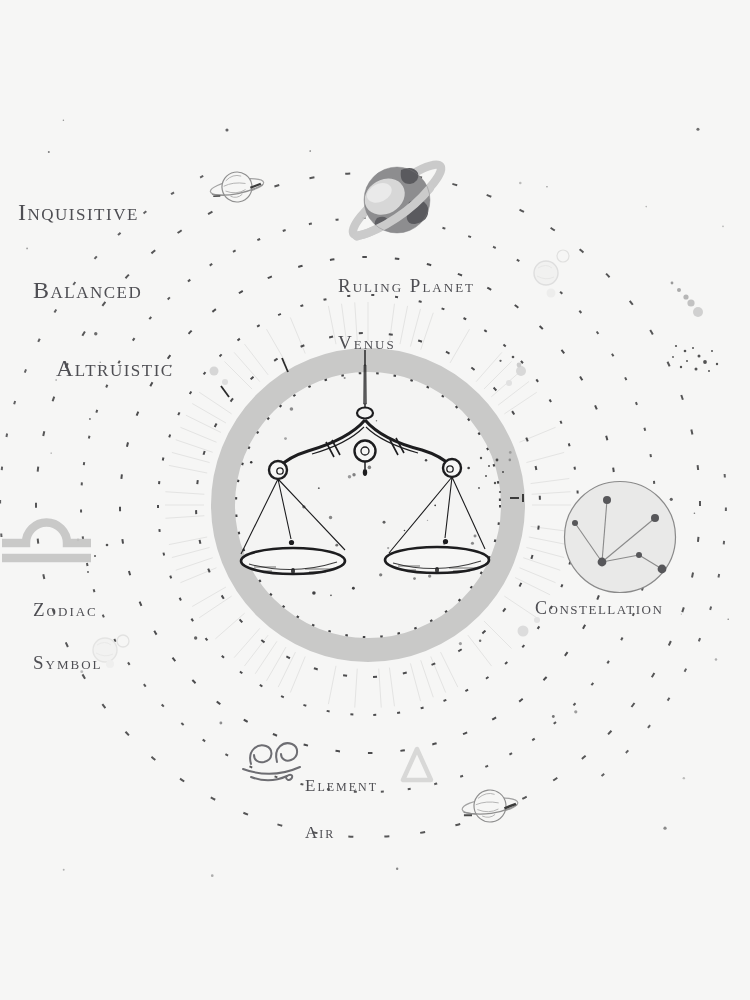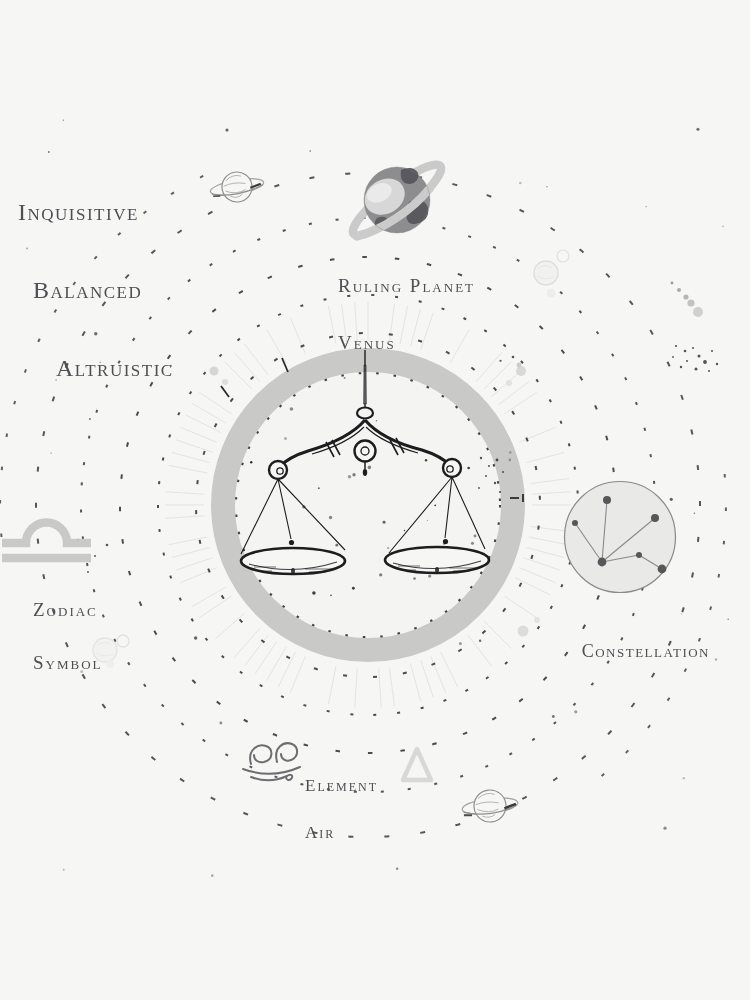--- a/index.html
+++ b/index.html
@@ -8,21 +8,21 @@
          font-family:"Liberation Serif","DejaVu Serif",serif;color:var(--text,#4e4e53);}
   .stage svg{position:absolute;left:0;top:0;}
   .txt{position:absolute;font-variant:small-caps;white-space:pre;}
   .traits{left:18px;top:147px;font-size:24px;line-height:26px;letter-spacing:1.5px;}
   .traits div:nth-child(2){padding-left:15px;}
   .traits div:nth-child(3){padding-left:38px;}
   .traits div:nth-child(4){padding-left:51px;}
   .traits div:nth-child(5){padding-left:66px;}
   .ruling{left:338px;top:238px;font-size:19px;line-height:19px;letter-spacing:2px;}
   .zodiac{left:33px;top:566px;font-size:19px;line-height:17.5px;letter-spacing:2px;}
-  .constellation{left:535px;top:598px;width:175px;text-align:right;font-size:18px;letter-spacing:1.5px;margin-top:43px;}
+  .constellation{left:535px;top:598px;width:175px;text-align:left;font-size:18px;letter-spacing:1.5px;}
   .element{left:305px;top:747px;font-size:17px;line-height:15.5px;letter-spacing:2px;}
   .ink{stroke:var(--ink,#1d1d1f);fill:none;}
   .inkf{fill:var(--ink,#1d1d1f);}
 </style>
 </head>
 <body>
 
 <div class="stage">
   <svg id="scene" width="750" height="1000" viewBox="0 0 750 1000">
 

